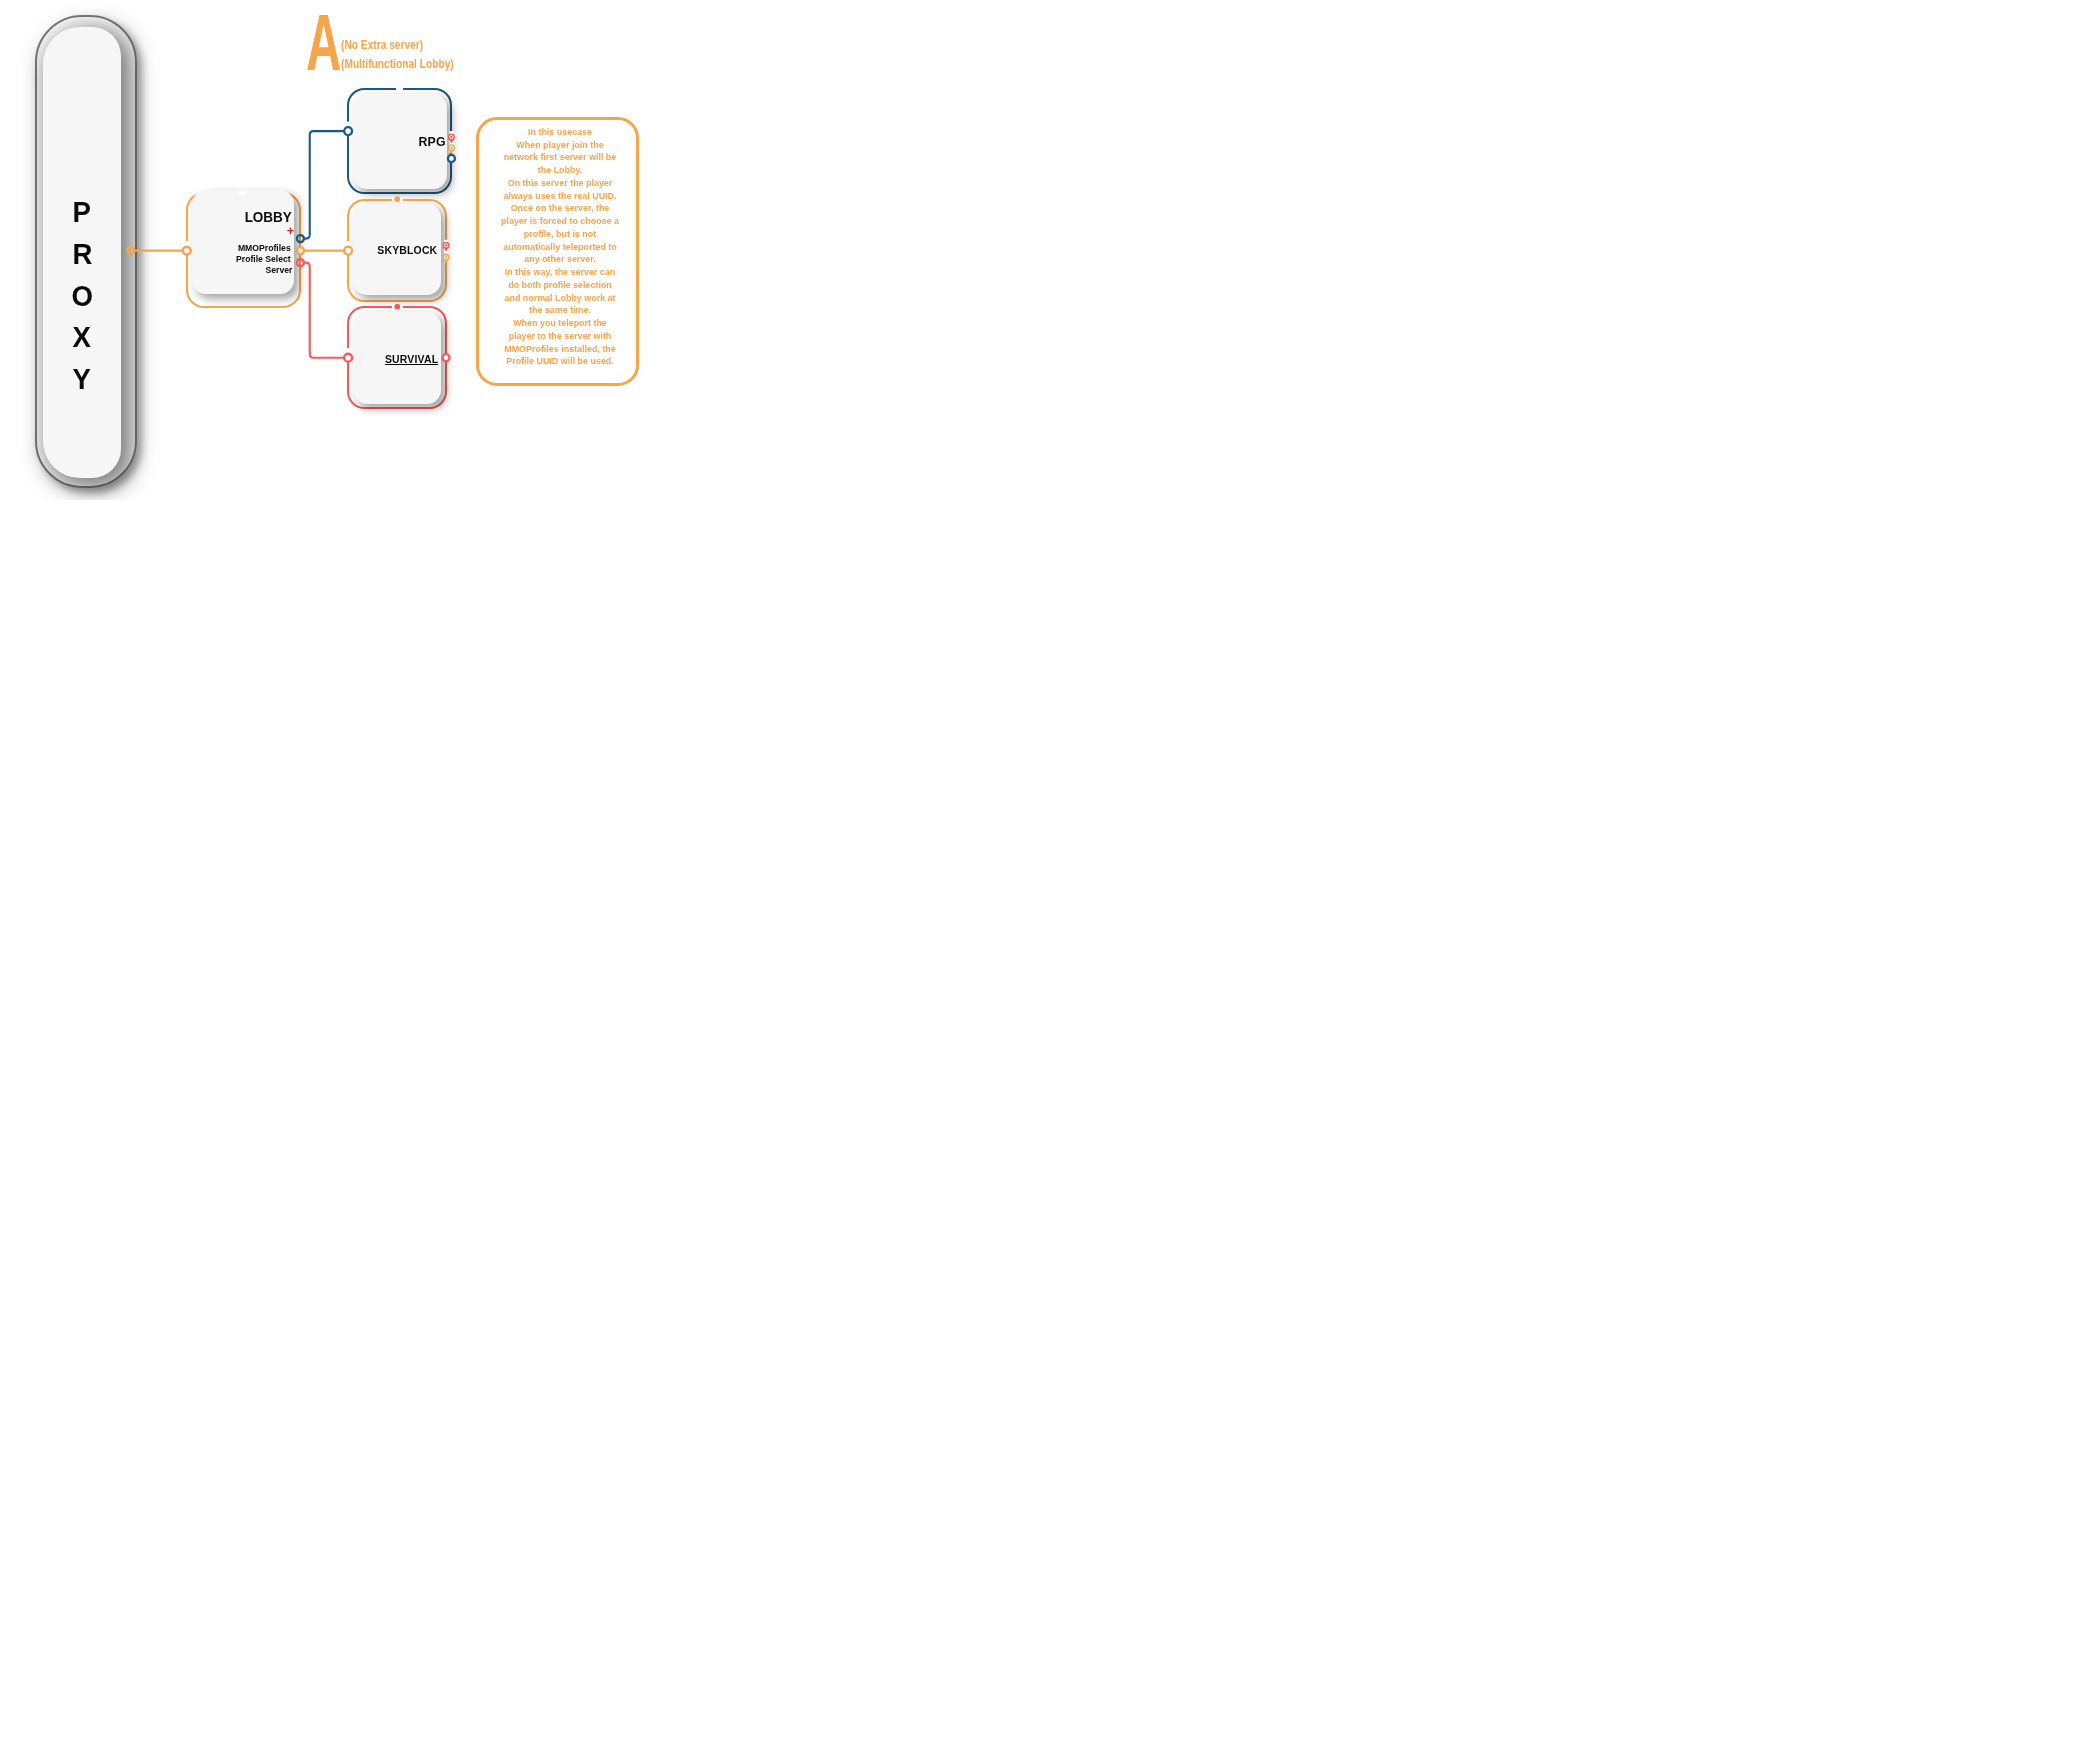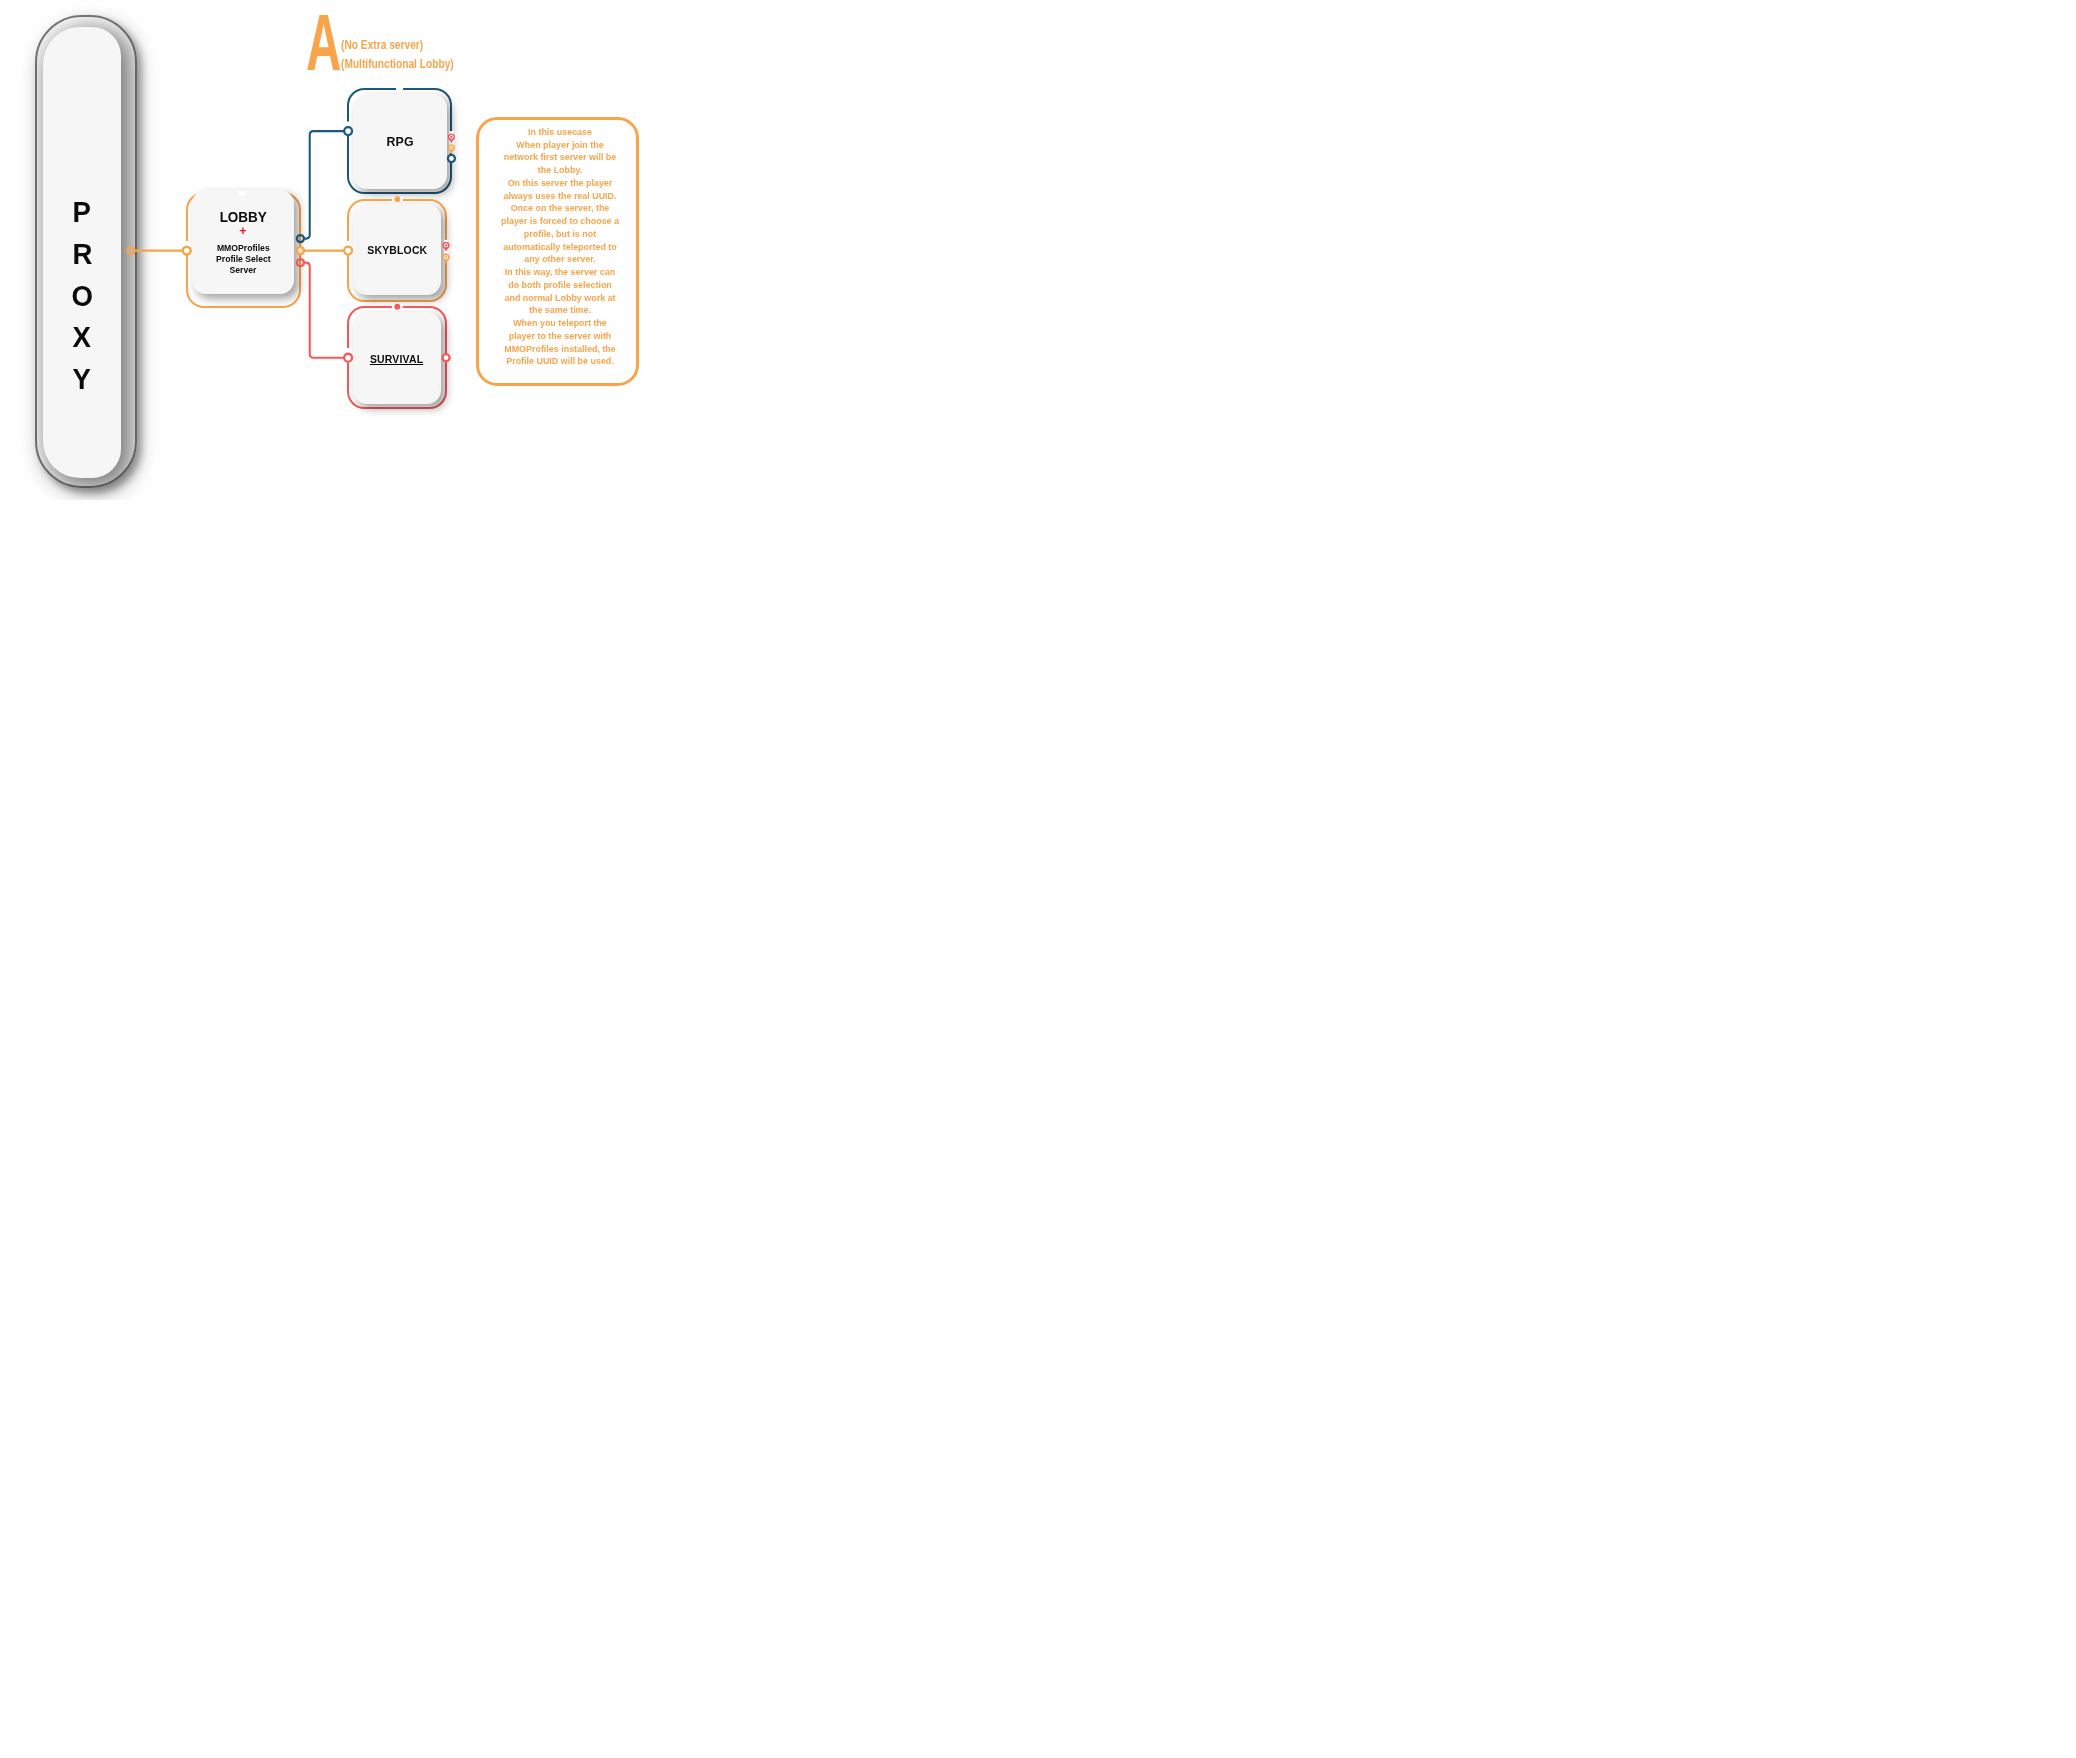--- a/index.html
+++ b/index.html
@@ -23,21 +23,21 @@
   }
   .proxy-letters span{
     font-size:29px;font-weight:bold;color:#0b0b0b;line-height:.8;
     transform:scaleX(.95);display:block;
   }
 
   
   .node-border{position:absolute;box-sizing:border-box;border-radius:18px;}
   .node-inner{
     position:absolute;background:#f6f6f6;border-radius:14px;
-    display:flex;flex-direction:column;justify-content:center;align-items:center;text-align:center;
+    display:flex;flex-direction:column;justify-content:center;align-items:flex-end;text-align:center;
     box-shadow:4.6px 4.6px 8.3px rgba(0,0,0,.35);
   }
   .cond{transform:scaleX(.9);}
   .node-label{font-weight:bold;color:#0d0d0d;letter-spacing:0.2px;}
 
   
   .lobby-border{left:186px;top:192px;width:115px;height:116px;border:2.1px solid #f8a44b;}
   .lobby-inner{left:192px;top:190px;width:102px;height:104px;}
   .lobby-title{font-size:15px;font-weight:bold;color:#0d0d0d;line-height:1.05;transform:scaleX(.9);}
   .plus{font-size:12.5px;font-weight:bold;color:#ed1c24;line-height:.9;margin:0.8px 0 5px 0;}

